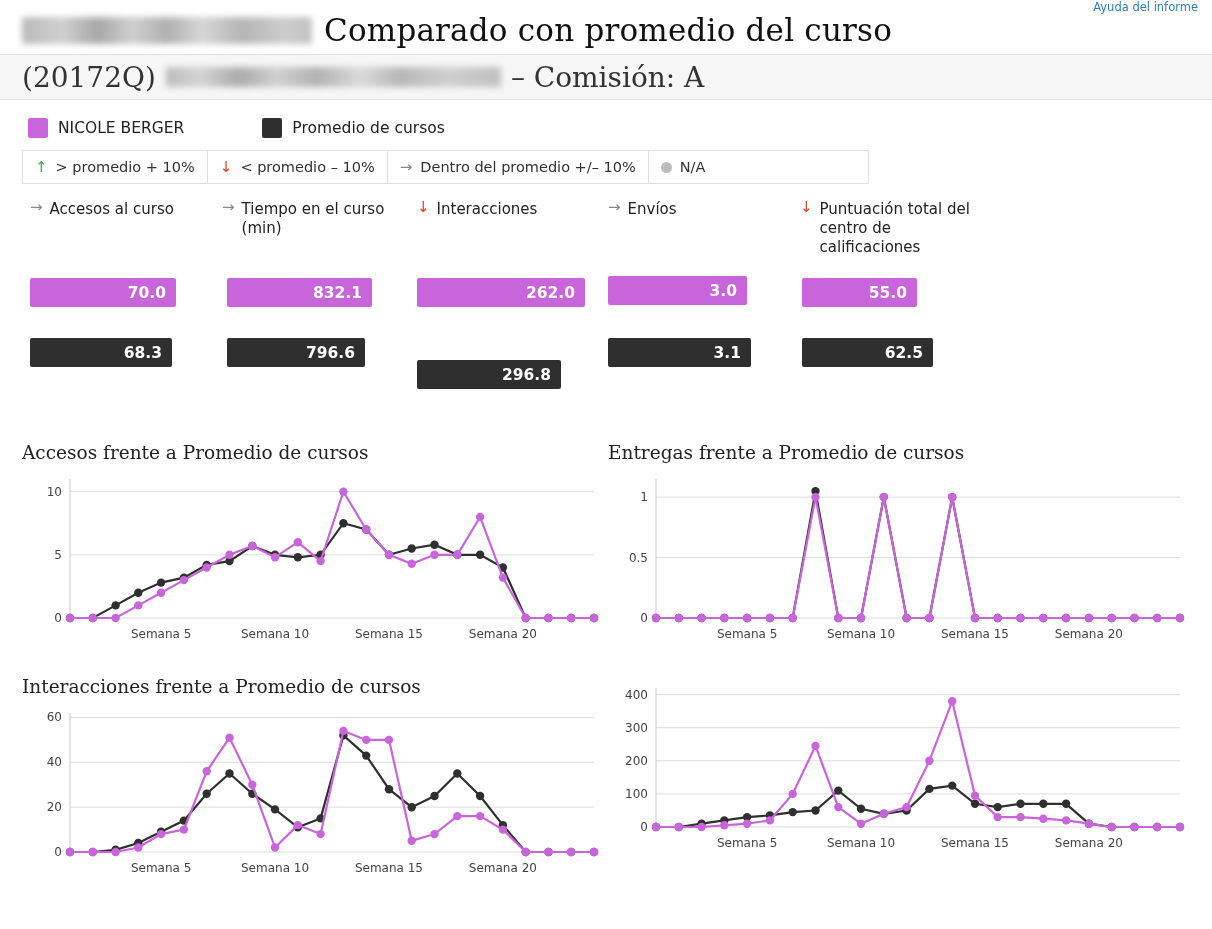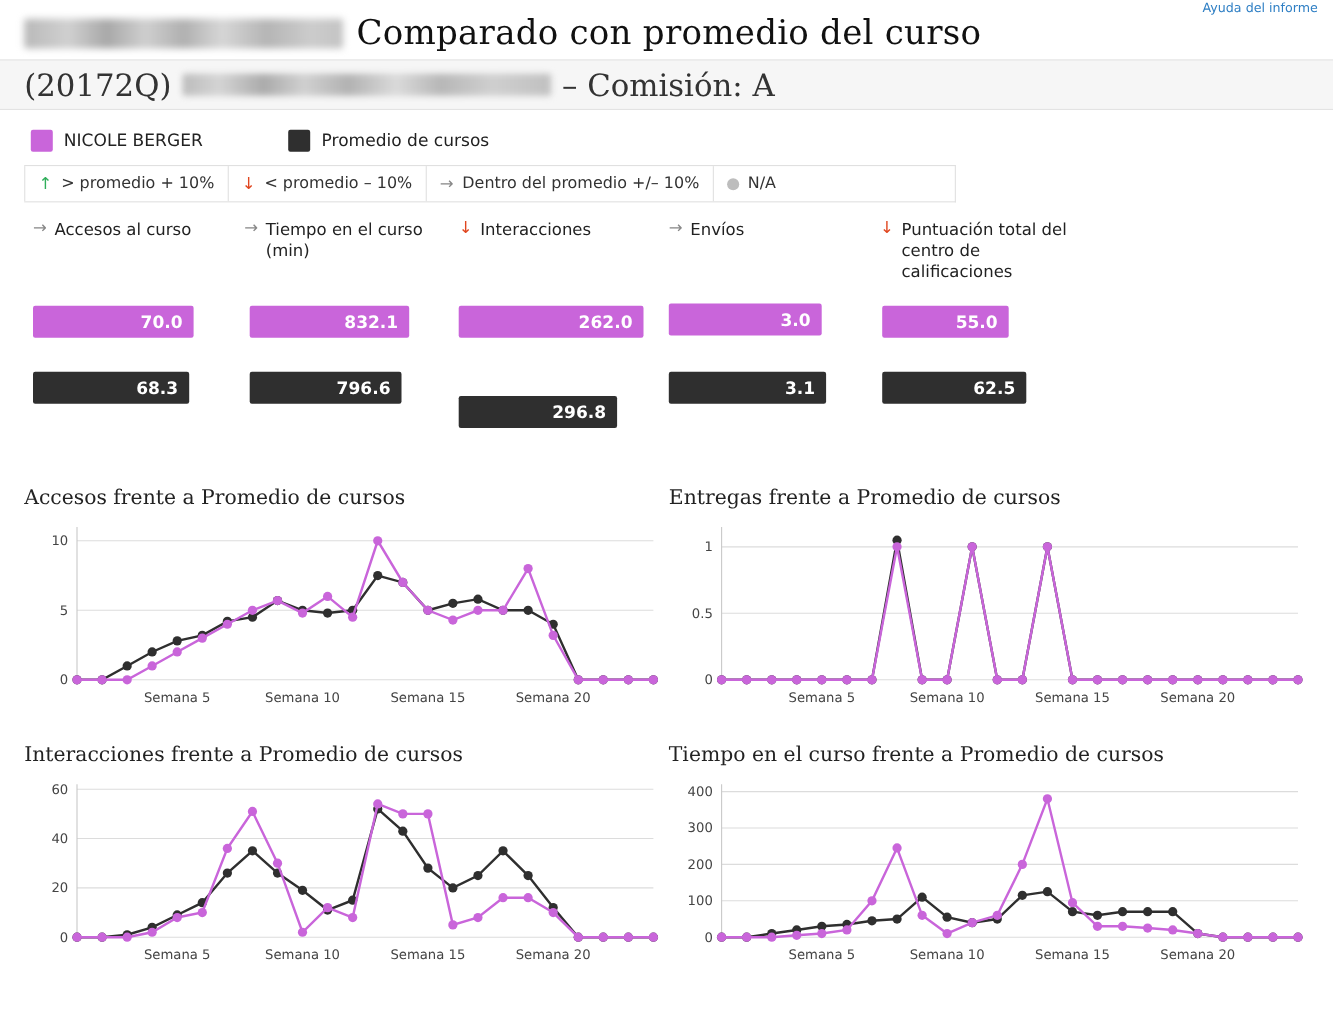--- a/index.html
+++ b/index.html
@@ -371,21 +371,20 @@
         <circle cx="435.3" cy="115.1" r="4.2" fill="#c965da"></circle>
         <circle cx="458.1" cy="115.1" r="4.2" fill="#c965da"></circle>
         <circle cx="480.9" cy="128.6" r="4.2" fill="#c965da"></circle>
         <circle cx="503.7" cy="151.0" r="4.2" fill="#c965da"></circle>
         <circle cx="526.4" cy="151.0" r="4.2" fill="#c965da"></circle>
         <circle cx="549.2" cy="151.0" r="4.2" fill="#c965da"></circle>
         <circle cx="572.0" cy="151.0" r="4.2" fill="#c965da"></circle>
       </svg>
   </div>
   <div class="chart-box" style="left:608px;top:234px;">
-    <div class="chart-title">Tiempo en el curso frente a Promedio de cursos</div>
     <svg id="chart3" width="580" height="185">
         <line x1="48" y1="151" x2="572" y2="151" class="gridline"></line>
         <text x="40" y="155" text-anchor="end" class="tick-label">0</text>
         <line x1="48" y1="117.9047619047619" x2="572" y2="117.9047619047619" class="gridline"></line>
         <text x="40" y="121.9047619047619" text-anchor="end" class="tick-label">100</text>
         <line x1="48" y1="84.80952380952381" x2="572" y2="84.80952380952381" class="gridline"></line>
         <text x="40" y="88.80952380952381" text-anchor="end" class="tick-label">200</text>
         <line x1="48" y1="51.71428571428571" x2="572" y2="51.71428571428571" class="gridline"></line>
         <text x="40" y="55.71428571428571" text-anchor="end" class="tick-label">300</text>
         <line x1="48" y1="18.61904761904762" x2="572" y2="18.61904761904762" class="gridline"></line>

